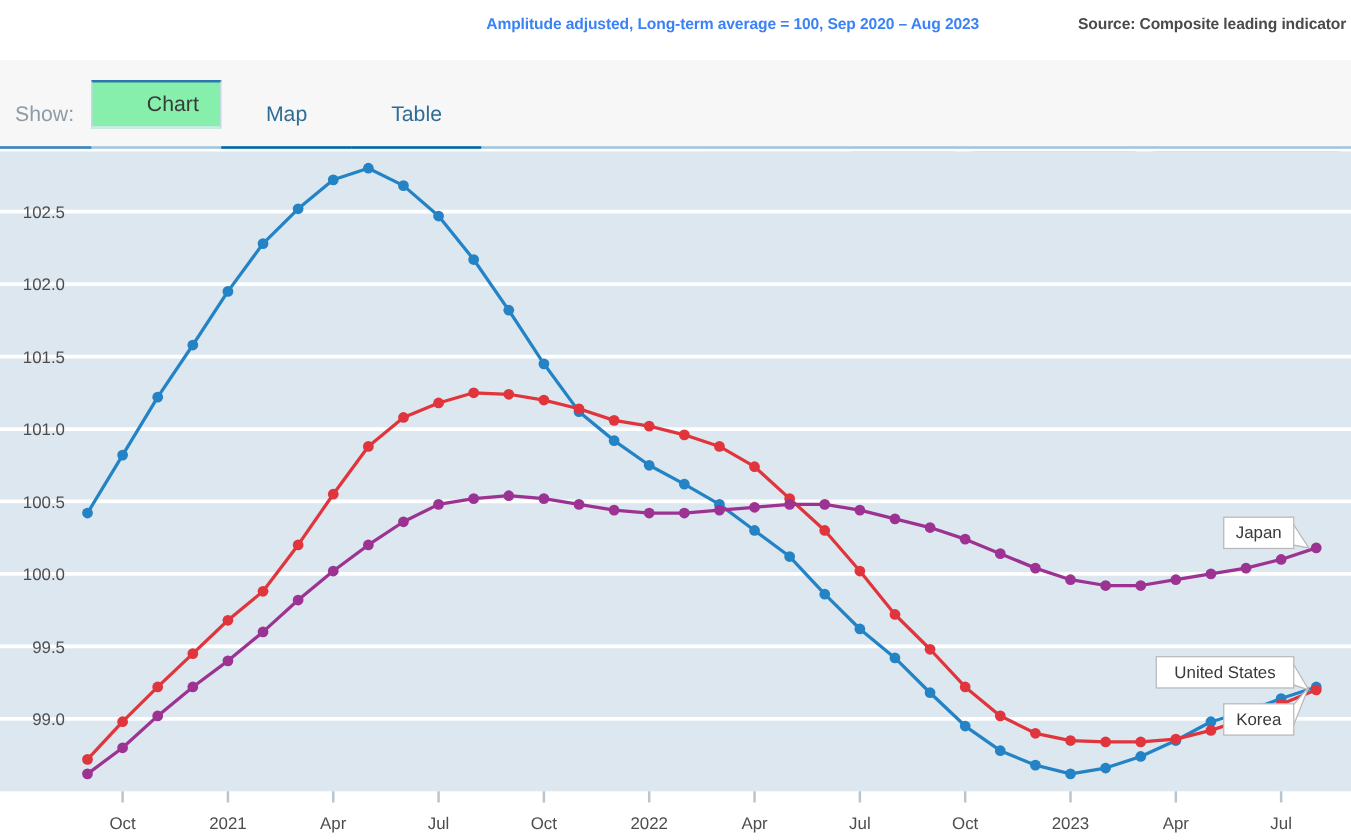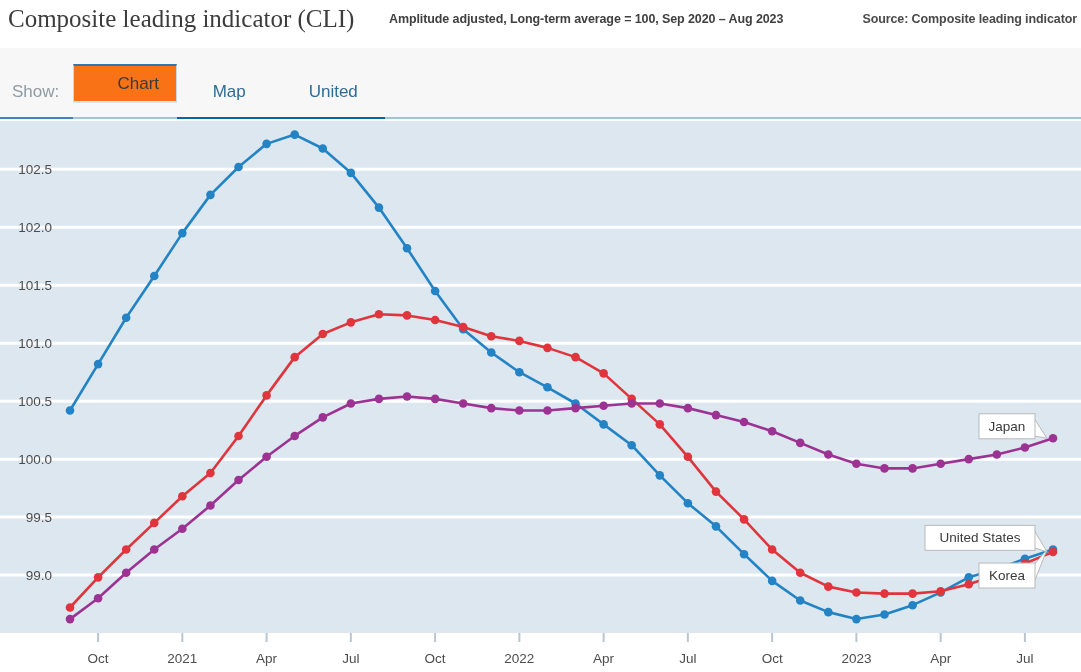--- a/index.html
+++ b/index.html
@@ -17,21 +17,21 @@
     position: absolute; left: 0; top: 0; width: 1081px; height: 48px;
     background: #ffffff;
   }
   .title {
     position: absolute; left: 8px; top: 5px;
     font-family: "Liberation Serif", "DejaVu Serif", serif;
     font-size: 25px; color: #3c3c3c; white-space: nowrap;
   }
   .subtitle {
     position: absolute; left: 389px; top: 12px;
-    font-size: 12.5px; font-weight: bold; color: #404040; white-space: nowrap;
+    font-size: 12.5px; font-weight: bold; color: #3b82f6; white-space: nowrap;
     letter-spacing: -0.1px;
   }
   .source {
     position: absolute; right: 4px; top: 12px;
     font-size: 12.5px; font-weight: bold; color: #4a4a4a; white-space: nowrap;
     letter-spacing: -0.1px;
   }
 
   
   .toolbar {
@@ -45,21 +45,21 @@
     font-size: 17px; color: #8e9ba5; border-bottom: 2px solid #3b87bd;
     height: 53px;
   }
   .tab {
     display: flex; align-items: center; justify-content: center;
     min-width: 104px; padding: 0 16px; height: 53px;
     font-size: 17px; color: #2f6c96; cursor: pointer;
     border-bottom: 2px solid #0369a1;
   }
   .tab.active {
-    background: #f97316; color: #3a3a3a;
+    background: #86efac; color: #3a3a3a;
     border-top: 2px solid #2a78ad;
     border-left: 1px solid #c4d9e6;
     border-right: 1px solid #c4d9e6;
     border-bottom: 2px solid #d6e6f0;
     margin-top: -2px; height: 39px; padding-left: 42px;
   }
 
   .btn-row { position: absolute; right: 6px; top: 73px; display: flex; gap: 9px; align-items: center; }
   .btn {
     display: flex; align-items: center; gap: 5px;
@@ -83,31 +83,30 @@
   .ylab { font-size: 13.5px; fill: #4d4d4d; font-family: "Liberation Sans", sans-serif; }
   .xlab { font-size: 13.5px; fill: #4d4d4d; font-family: "Liberation Sans", sans-serif; text-anchor: middle; }
   .callout-text { font-size: 13.5px; fill: #3a3a3a; font-family: "Liberation Sans", sans-serif; }
 </style>
 </head>
 <body>
 
 <div id="app">
 
   <div class="header">
-    <div class="title">Composite leading indicator (CLI)</div>
     <div class="subtitle">Amplitude adjusted, Long-term average = 100, Sep 2020 – Aug 2023</div>
     <div class="source">Source: Composite leading indicator</div>
   </div>
 
   <div class="toolbar">
     <div class="tabstrip">
       <div class="show-label">Show:</div>
       <div class="tab active">Chart</div>
       <div class="tab">Map</div>
-      <div class="tab">United</div>
+      <div class="tab">Table</div>
     </div>
 
     <div class="btn-row">
       <div class="btn btn-fullscreen">
         <span class="ico">
           <svg width="17" height="17" viewBox="0 0 16 16">
             <path d="M1 1 L6 1 L4.4 2.6 L6.3 4.5 L4.5 6.3 L2.6 4.4 L1 6 Z" fill="#222"></path>
             <path d="M15 1 L15 6 L13.4 4.4 L11.5 6.3 L9.7 4.5 L11.6 2.6 L10 1 Z" fill="#222"></path>
             <path d="M1 15 L1 10 L2.6 11.6 L4.5 9.7 L6.3 11.5 L4.4 13.4 L6 15 Z" fill="#222"></path>
             <path d="M15 15 L10 15 L11.6 13.4 L9.7 11.5 L11.5 9.7 L13.4 11.6 L15 10 Z" fill="#222"></path>

